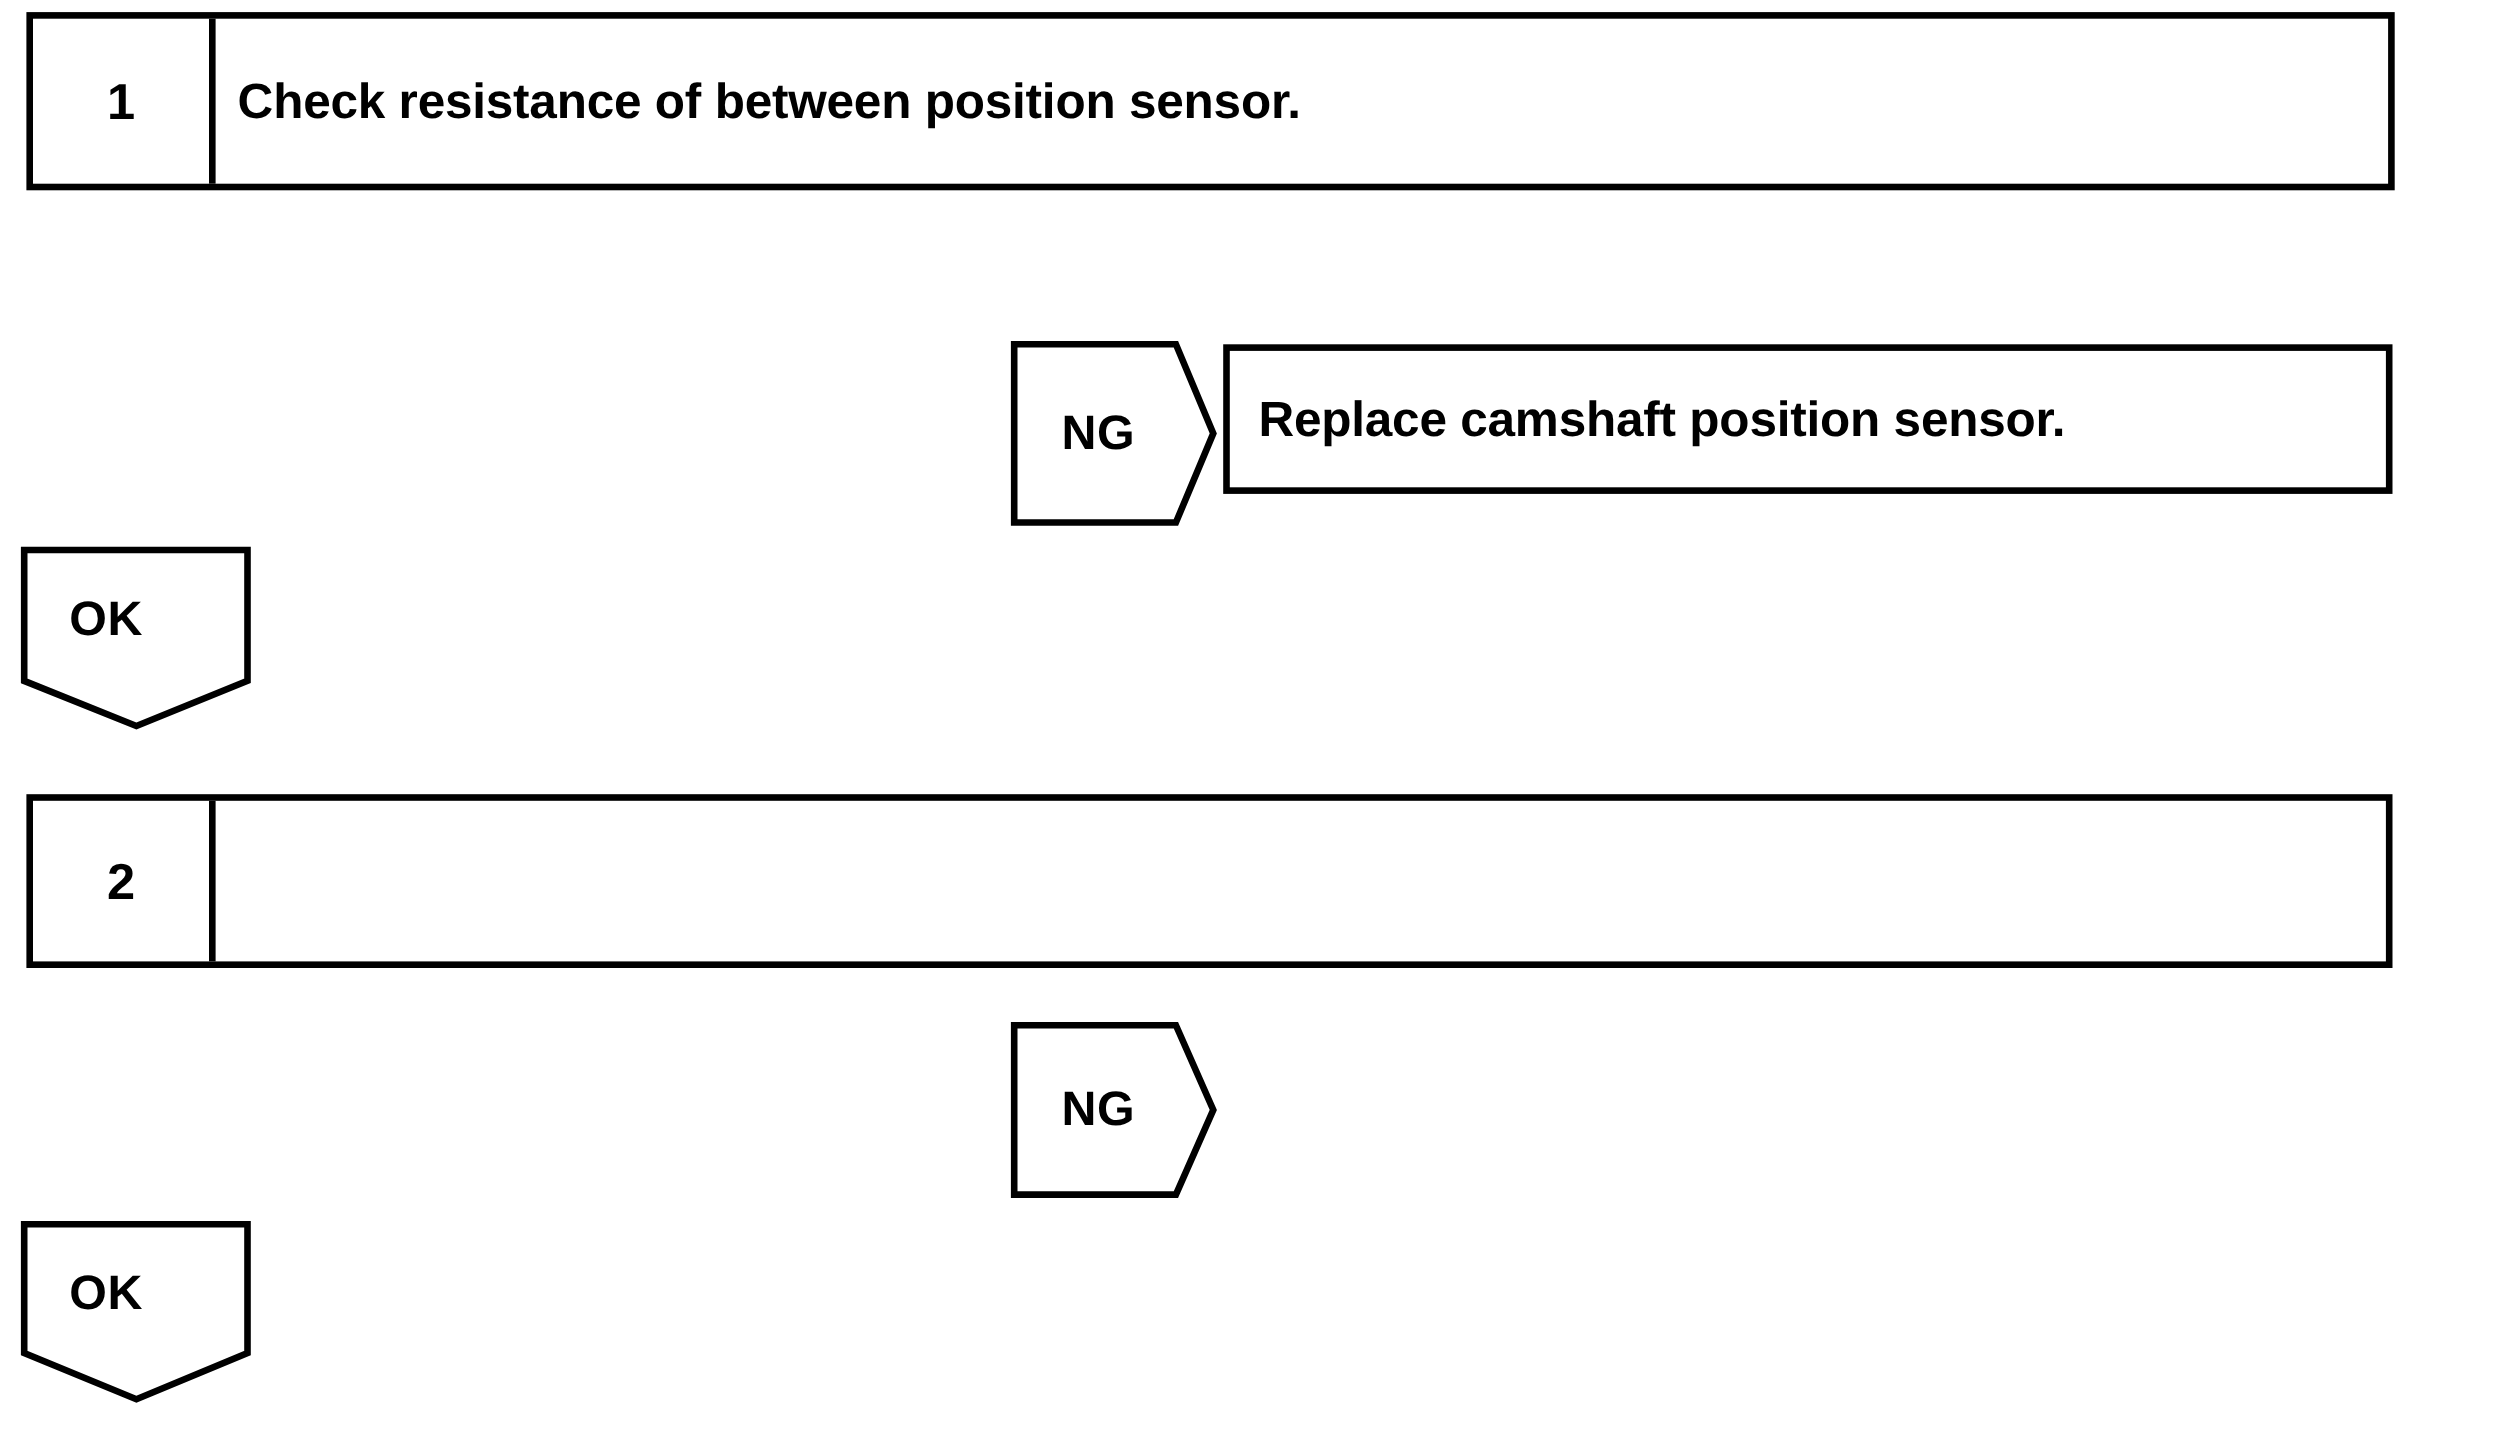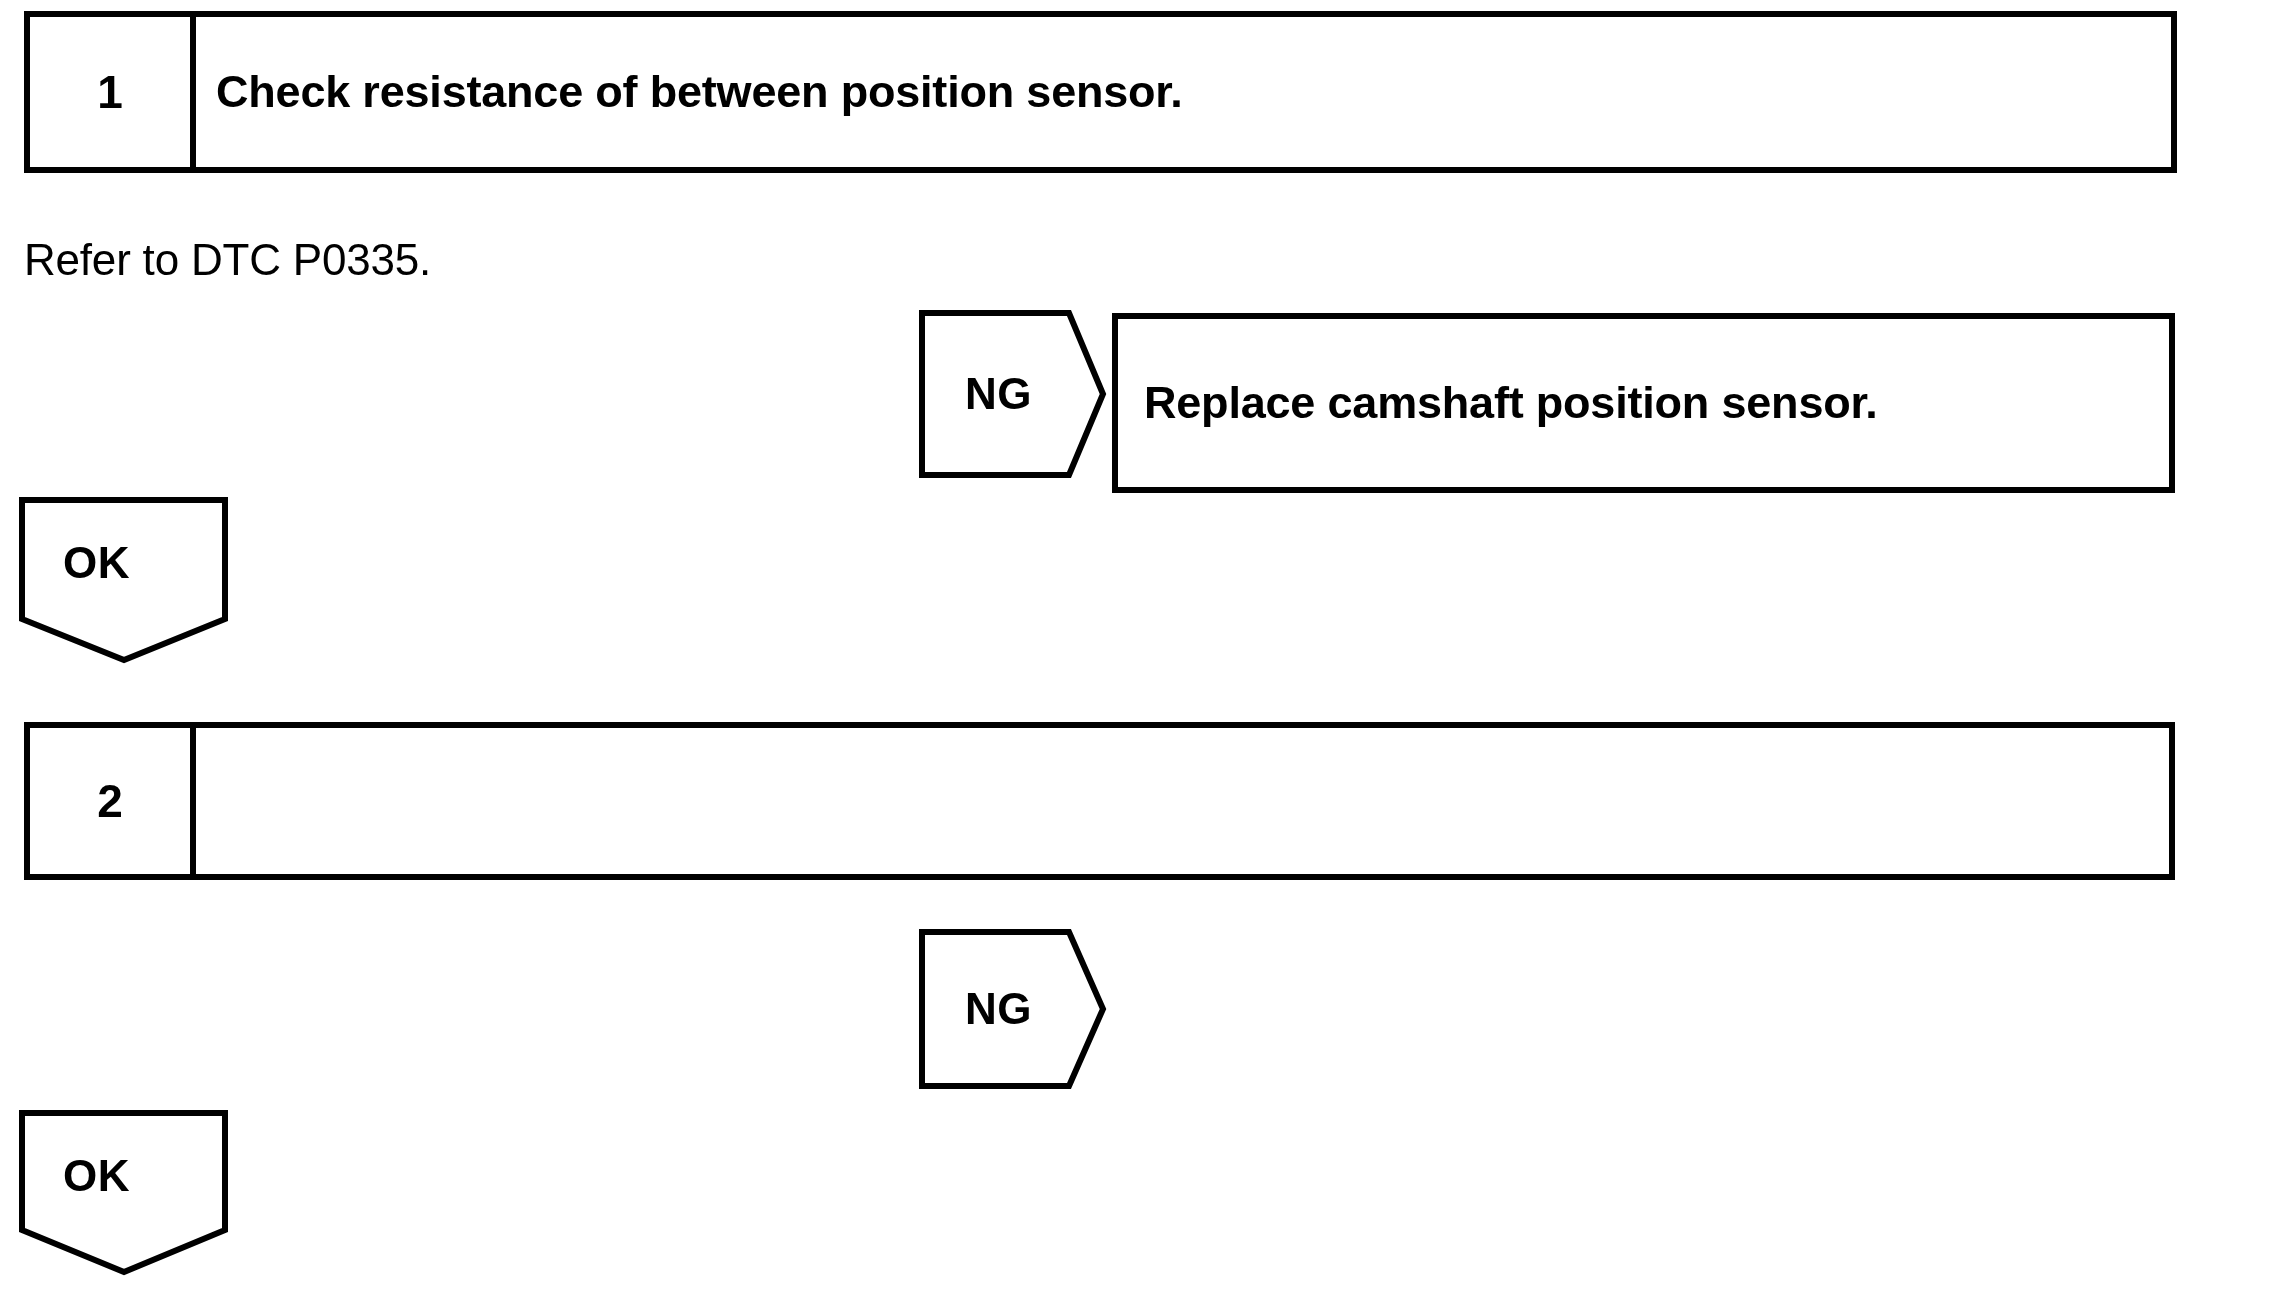--- a/index.html
+++ b/index.html
@@ -110,30 +110,29 @@
 </head>
 <body>
 
 <div id="page">
 
   <div class="step-box" style="left:24px; top:11px; width:2153px; height:162px;">
     <div class="step-num">1</div>
     <div class="step-text">Check resistance of between position sensor.</div>
   </div>
 
-  <div class="note regular" style="left:24px; top:238px;">Refer to DTC P0335.</div>
 
   <div class="arrow" style="left:919px; top:310px; width:190px; height:168px;">
     <svg width="190" height="168" viewBox="0 0 190 168">
       <polygon class="shape" points="3,3 150,3 184,84 150,165 3,165"></polygon>
     </svg>
     <span class="arrow-label" style="left:46px; top:62px;">NG</span>
   </div>
 
-  <div class="result-box" style="left:1112px; top:313px; width:1063px; height:180px;">Replace camshaft position sensor.</div>
+  <div class="result-box" style="left:1112px; top:313px; width:1063px; height:136px;">Replace camshaft position sensor.</div>
 
   <div class="arrow" style="left:19px; top:497px; width:212px; height:168px;">
     <svg width="212" height="168" viewBox="0 0 212 168">
       <polygon class="shape" points="3,3 206,3 206,122 105,163 3,122"></polygon>
     </svg>
     <span class="arrow-label" style="left:44px; top:44px;">OK</span>
   </div>
 
   <div class="step-box" style="left:24px; top:722px; width:2151px; height:158px;">
     <div class="step-num">2</div>

